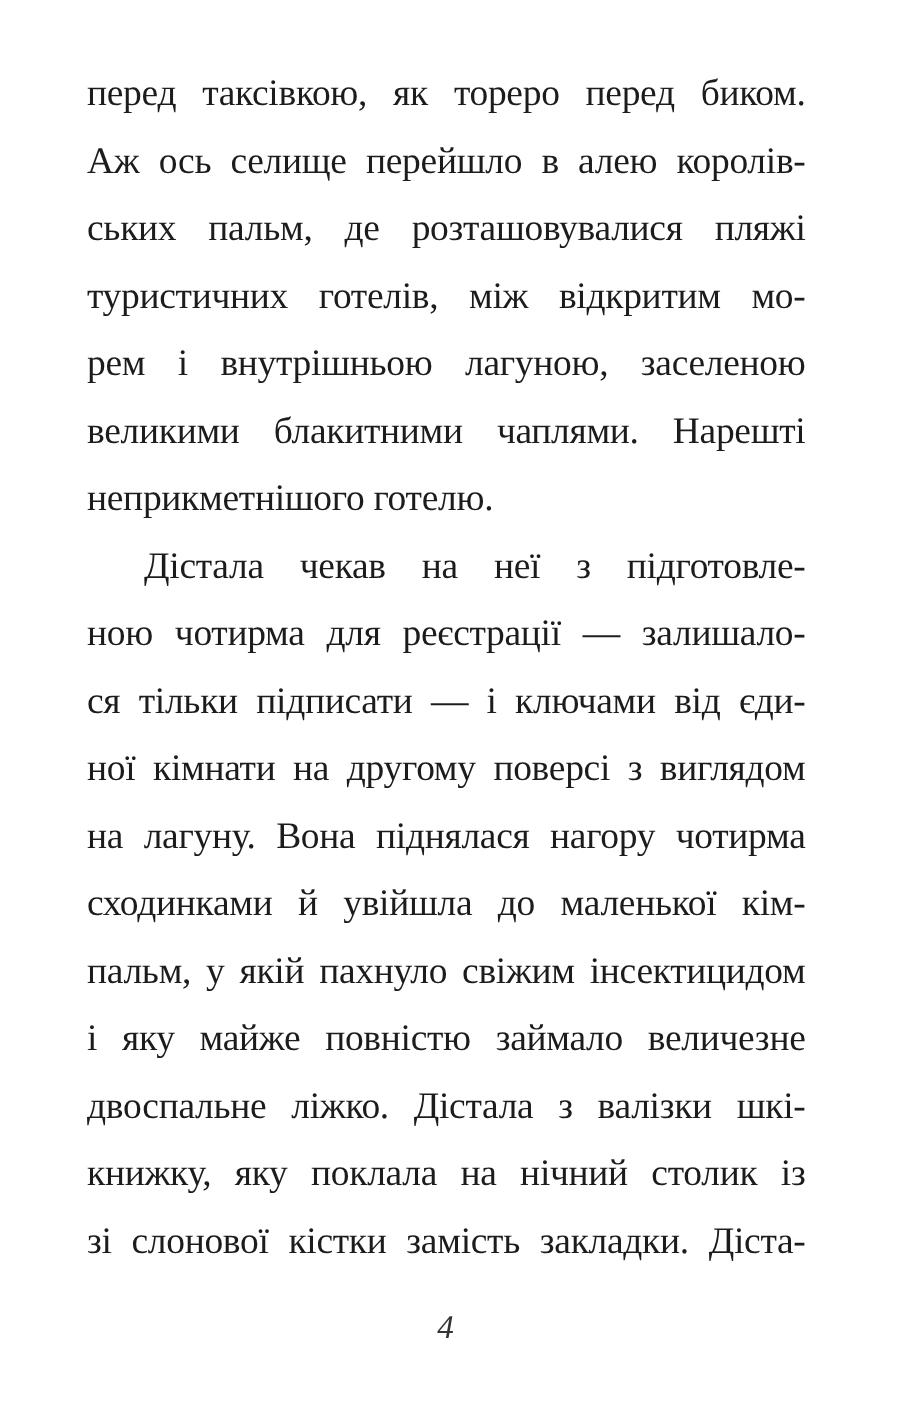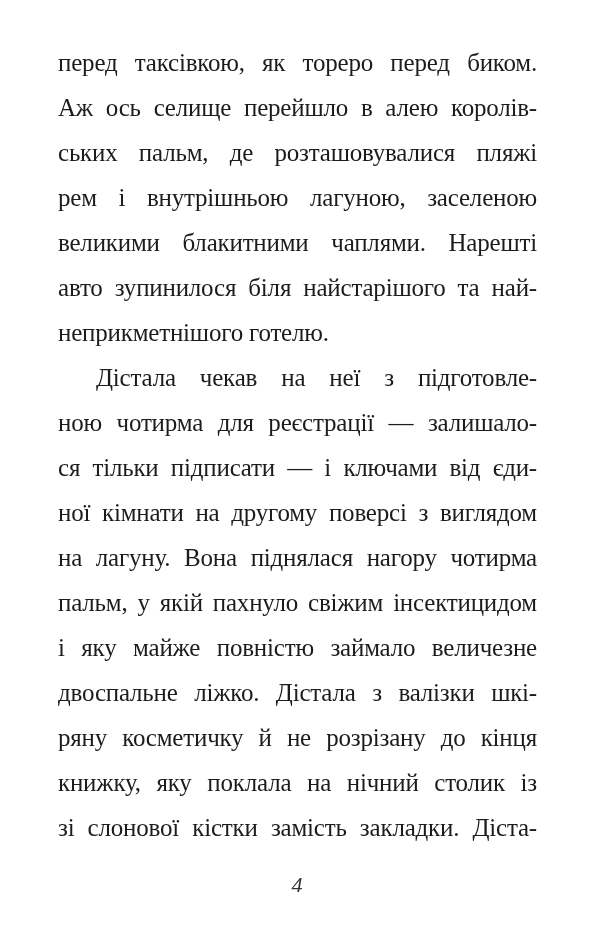--- a/index.html
+++ b/index.html
@@ -56,31 +56,31 @@
     }
   </style>
 </head>
 <body>
 
 <div class="page">
   <div class="text-block">
     <span class="line">перед таксівкою, як тореро перед биком.</span>
     <span class="line">Аж ось селище перейшло в алею королів-</span>
     <span class="line">ських пальм, де розташовувалися пляжі</span>
+    <span class="line">туристичних готелів, між відкритим мо-</span>
     <span class="line">рем і внутрішньою лагуною, заселеною</span>
     <span class="line">великими блакитними чаплями. Нарешті</span>
-    <span class="line">авто зупинилося біля найстарішого та най-</span>
     <span class="line last">неприкметнішого готелю.</span>
     <span class="line indent">Дістала чекав на неї з підготовле-</span>
     <span class="line">ною чотирма для реєстрації — залишало-</span>
     <span class="line">ся тільки підписати — і ключами від єди-</span>
     <span class="line">ної кімнати на другому поверсі з виглядом</span>
     <span class="line">на лагуну. Вона піднялася нагору чотирма</span>
+    <span class="line">сходинками й увійшла до маленької кім-</span>
     <span class="line">пальм, у якій пахнуло свіжим інсектицидом</span>
     <span class="line">і яку майже повністю займало величезне</span>
     <span class="line">двоспальне ліжко. Дістала з валізки шкі-</span>
-    <span class="line">ряну косметичку й не розрізану до кінця</span>
     <span class="line">книжку, яку поклала на нічний столик із</span>
     <span class="line">зі слонової кістки замість закладки. Діста-</span>
 
   </div>
   <div class="page-number">4</div>
 </div>
 
 </body></html>

